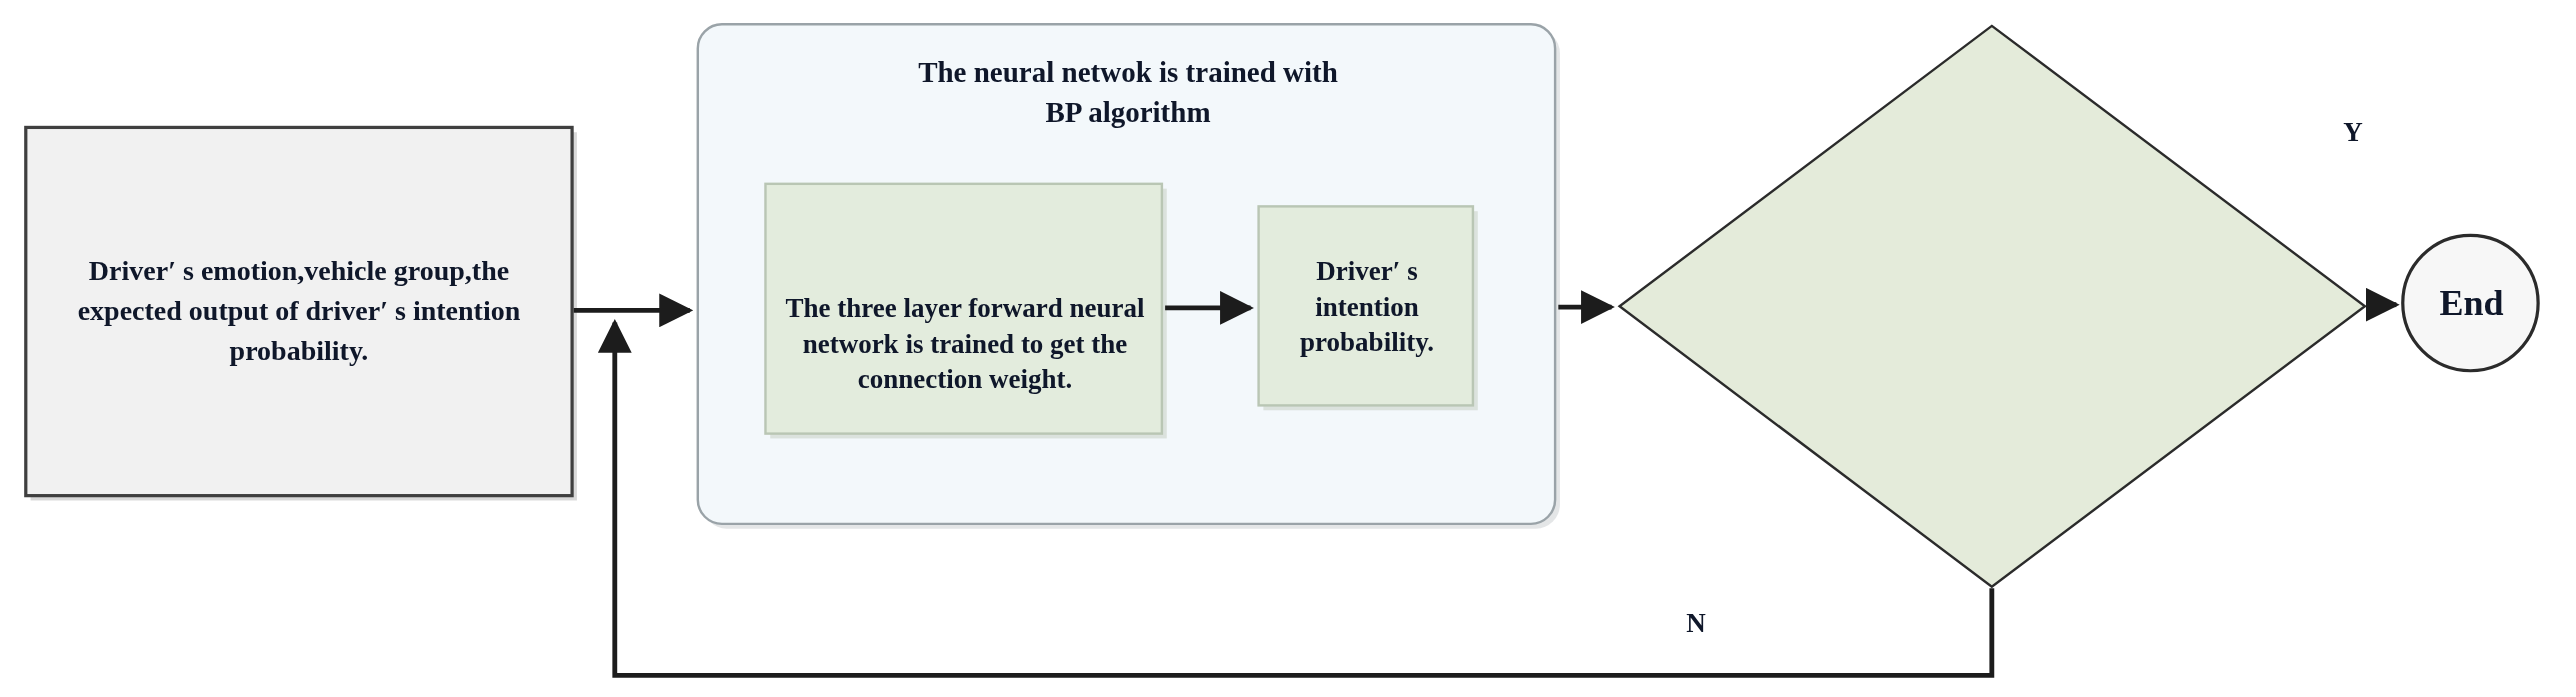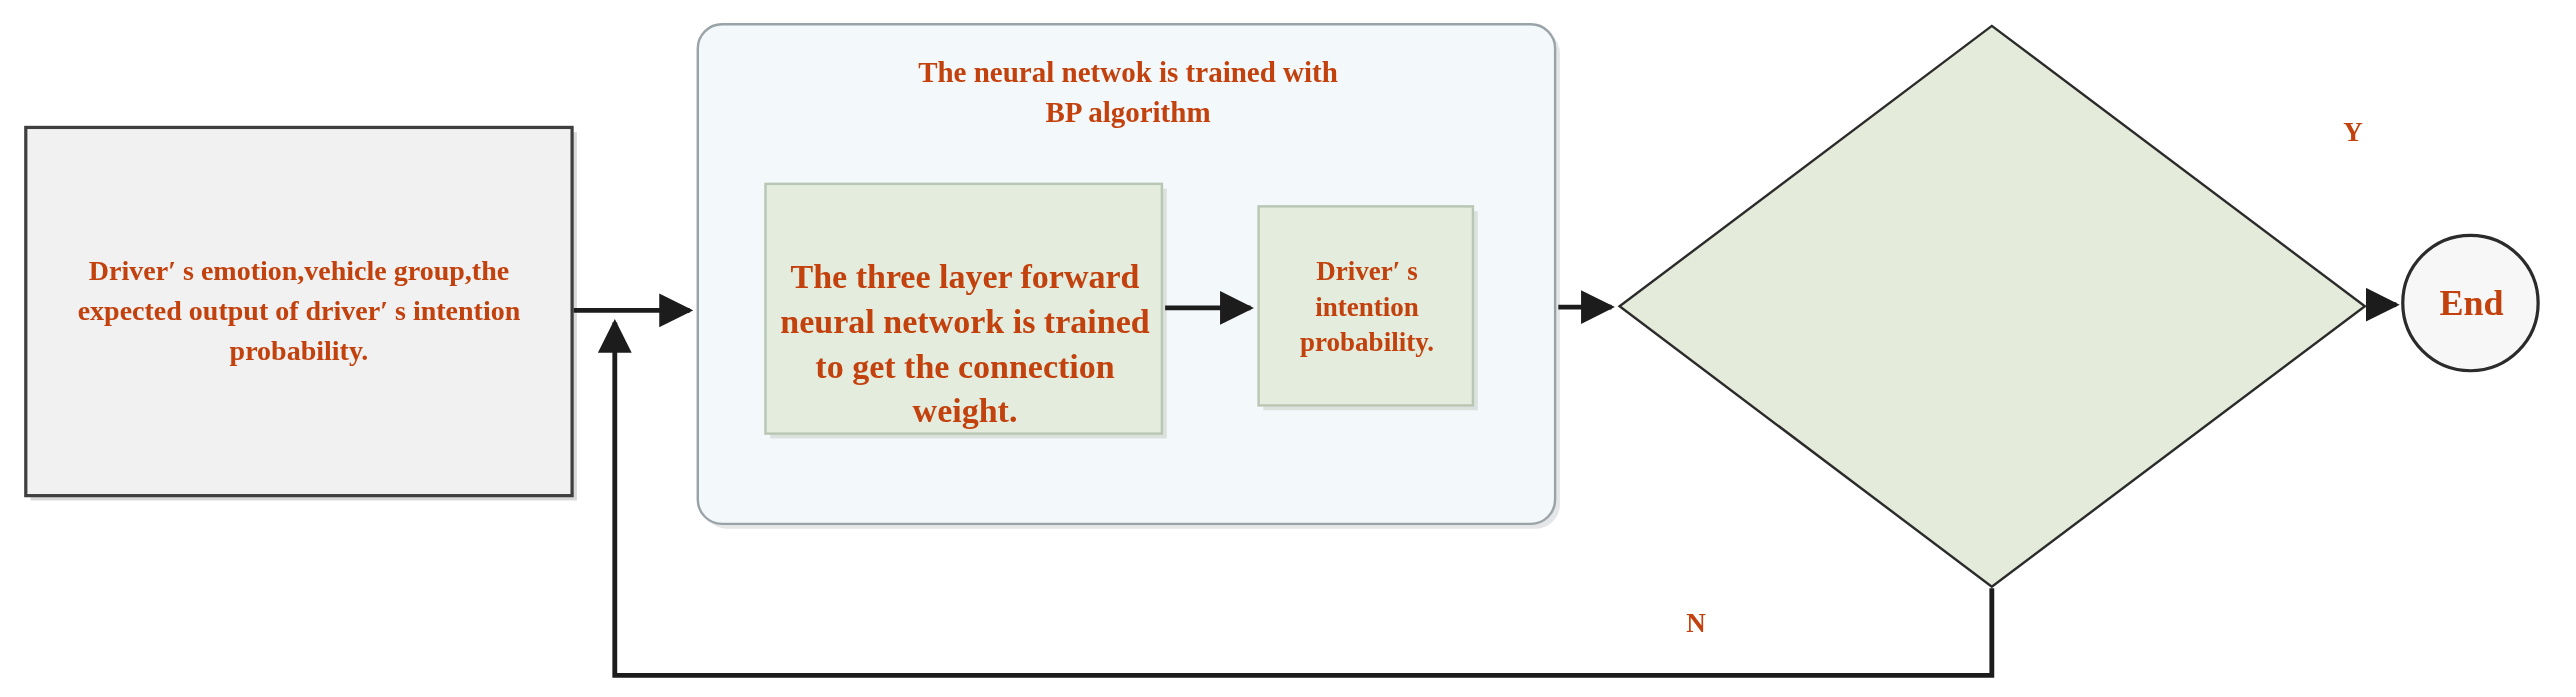--- a/index.html
+++ b/index.html
@@ -24,21 +24,21 @@
     width: 2576px;
     height: 698px;
   }
   .node-text {
     position: absolute;
     display: flex;
     align-items: center;
     justify-content: center;
     text-align: center;
     font-weight: bold;
-    color: #c2410c;
+    color: #0f172a;
     box-sizing: border-box;
     pointer-events: none;
     white-space: pre-line;
   }
 
   
   #start-box {
     left: 26px;
     top: 127px;
     width: 546px;
@@ -57,21 +57,21 @@
     font-size: 29px;
     line-height: 1.35;
   }
 
   
   #inner-box-1-text {
     left: 767px;
     top: 185px;
     width: 396px;
     height: 319px;
-    font-size: 34px;
+    font-size: 27px;
     line-height: 1.32;
     padding: 0 9.7px;
   }
 
   
   #inner-box-2-text {
     left: 1260px;
     top: 208px;
     width: 214px;
     height: 199px;

